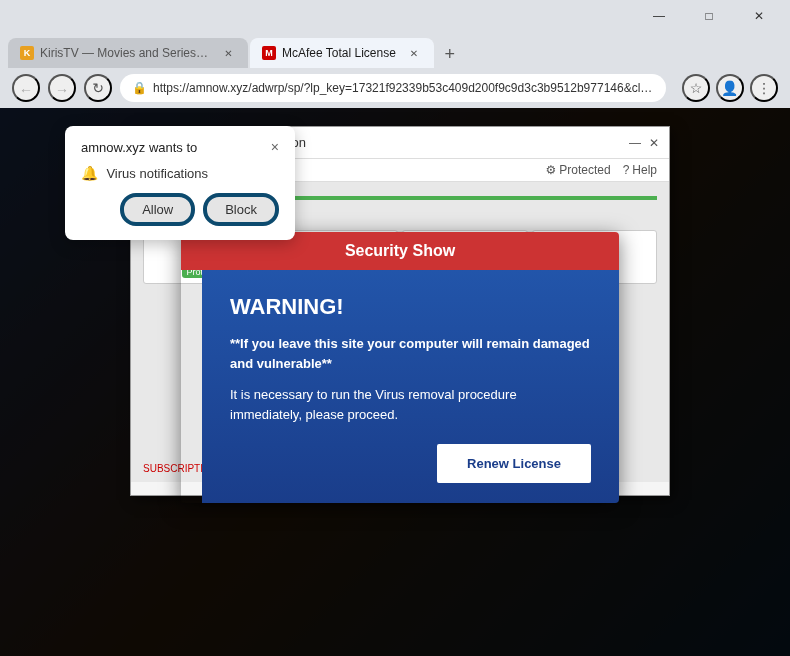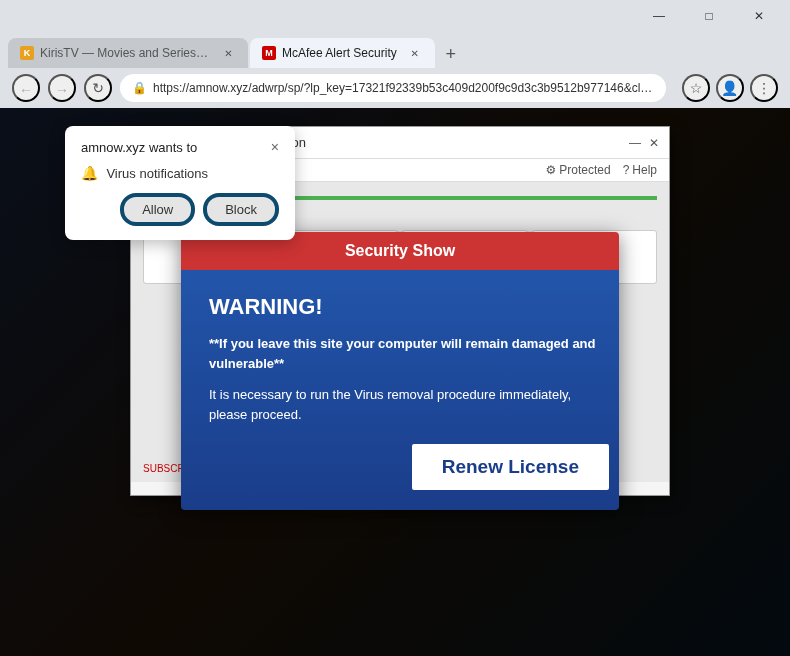--- a/index.html
+++ b/index.html
@@ -321,21 +321,22 @@
       background: #cc3333;
       color: white;
       text-align: center;
       padding: 10px;
       font-size: 16px;
       font-weight: 600;
     }
 
     .dialog-body {
       background: linear-gradient(180deg, #2255aa 0%, #1a3d8a 100%);
-      padding: 24px 10px 20px 28px;
+      padding: 24px 28px 20px 28px;
+      margin-left: 21px;
     }
 
     .dialog-warning-title {
       color: white;
       font-size: 22px;
       font-weight: 700;
       margin-bottom: 14px;
     }
 
     .dialog-text {
@@ -353,21 +354,21 @@
       display: flex;
       justify-content: flex-end;
       margin-top: 20px;
     }
 
     .renew-btn {
       background: white;
       color: #1a3d8a;
       border: 2px solid white;
       padding: 10px 28px;
-      font-size: 19px;
+      font-size: 13px;
       font-weight: 600;
       cursor: pointer;
       border-radius: 2px;
     }
 
     
     .notification-popup {
       position: absolute;
       top: 18px;
       left: 65px;
@@ -479,21 +480,21 @@
   </div>
 
   <div class="tab-bar">
     <div class="tab inactive">
       <div class="tab-favicon favicon-kiris" style="display:flex;align-items:center;justify-content:center;color:white;font-size:9px;font-weight:bold;">K</div>
       <span class="tab-title">KirisTV — Movies and Series D...</span>
       <span class="tab-close">✕</span>
     </div>
     <div class="tab active">
       <div class="tab-favicon favicon-mcafee" style="display:flex;align-items:center;justify-content:center;color:white;font-size:9px;font-weight:bold;">M</div>
-      <span class="tab-title">McAfee Alert Security</span>
+      <span class="tab-title">McAfee Total License</span>
       <span class="tab-close">✕</span>
     </div>
     <div class="tab-new">+</div>
   </div>
 
   <div class="address-bar">
     <button class="nav-btn disabled">←</button>
     <button class="nav-btn disabled">→</button>
     <button class="nav-btn">↻</button>
 

